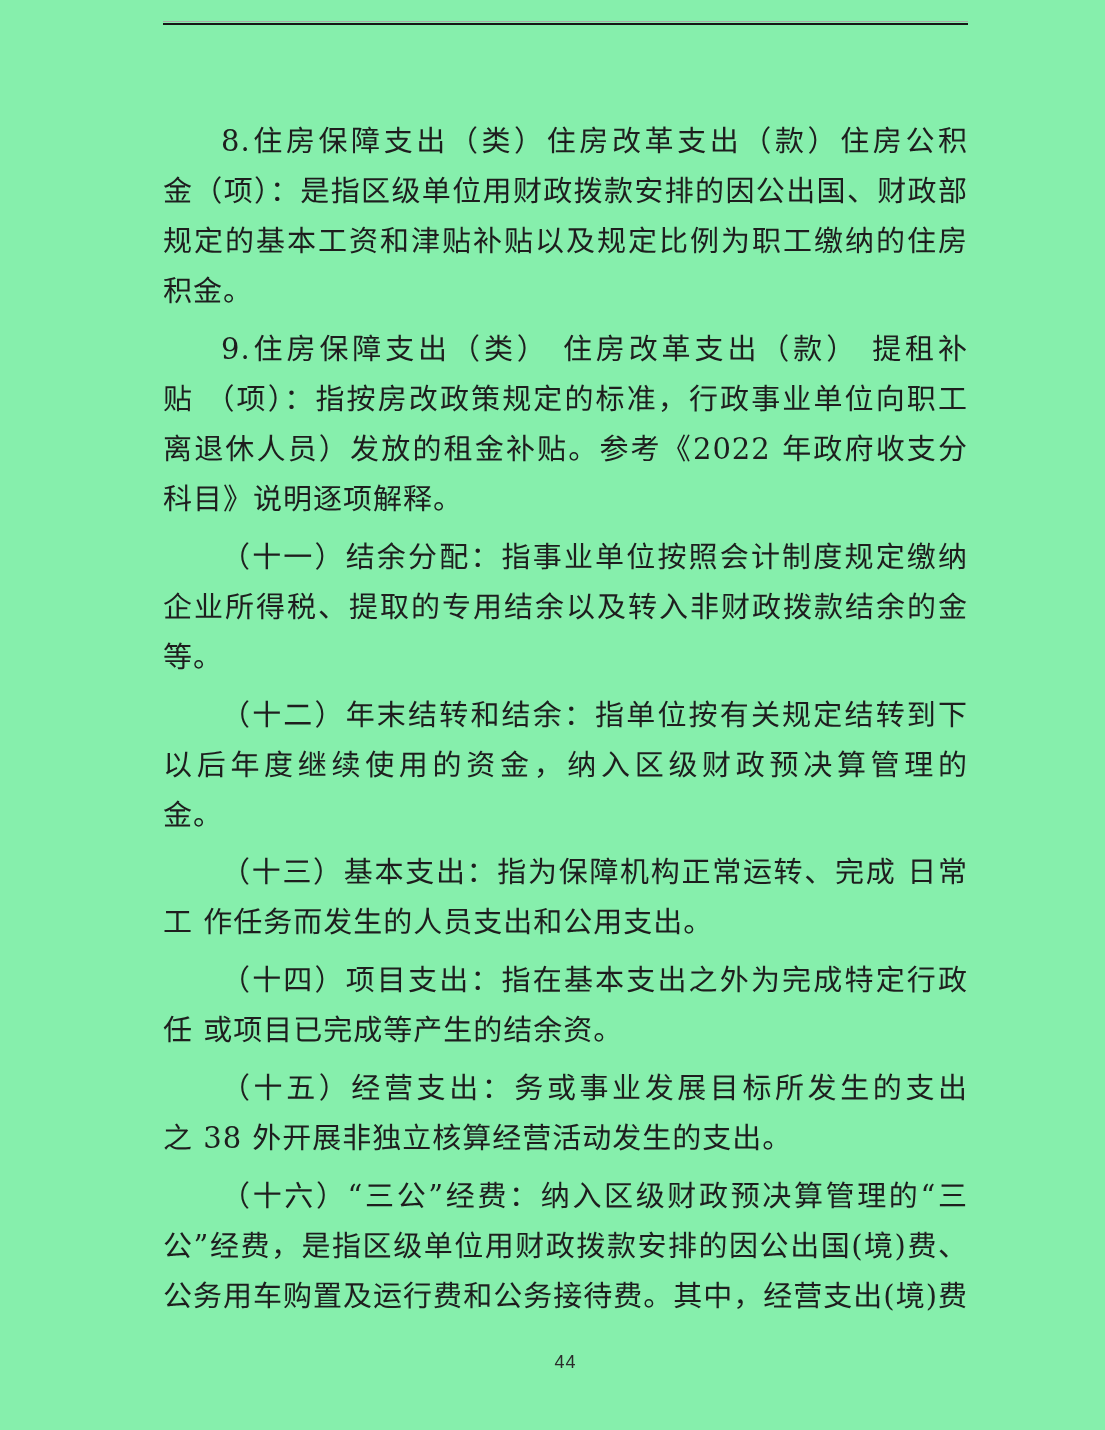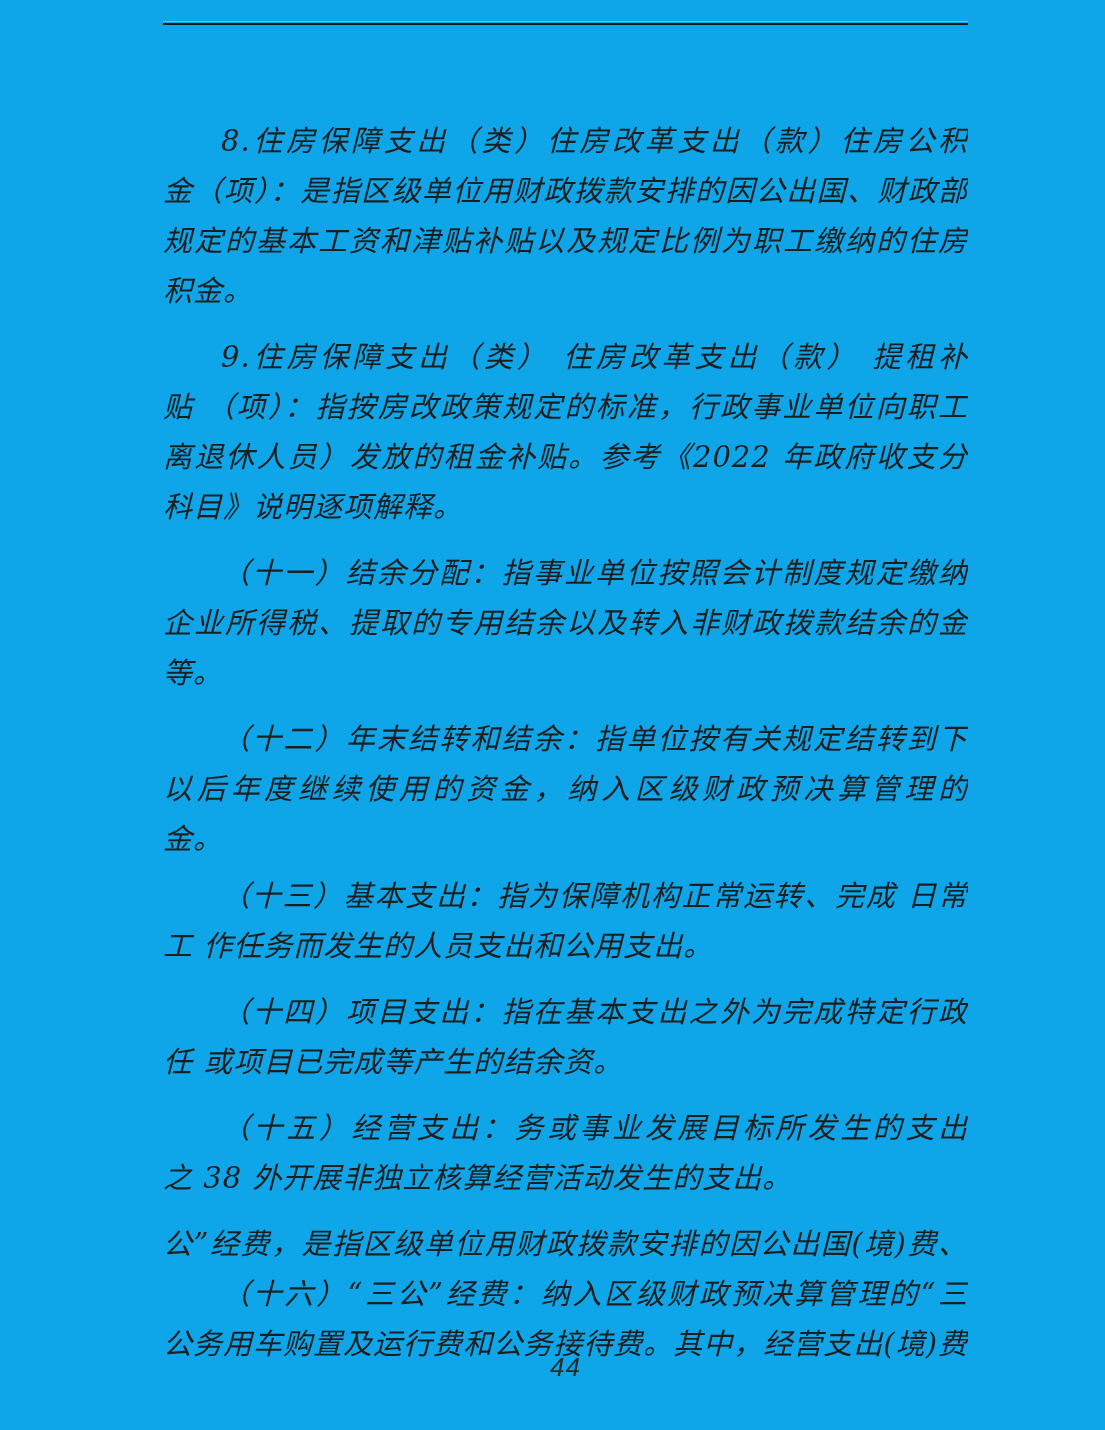--- a/index.html
+++ b/index.html
@@ -1,42 +1,41 @@
 <!DOCTYPE html>
 <html lang="zh-CN"><head>
 <meta charset="utf-8">
 <style>
   html, body { margin: 0; padding: 0; background: #ffffff; }
   .page {
     position: relative;
     width: 1105px;
     height: 1430px;
-    background: #0ea5e9;
+    background: #86efac;
     color: #1e1e1e;
     font-family: "DejaVu Serif", "Liberation Serif", serif;
     overflow: hidden;
-    font-style: italic;
   }
   .header-rule {
     position: absolute;
     left: 163px;
     top: 21px;
     width: 805px;
   }
   .header-rule .thin  { height: 1px; background: #a8a8a8; margin-bottom: 1px; }
   .header-rule .thick { height: 2px; background: #161616; }
   .content {
     position: absolute;
     left: 163px;
     top: 116px;
     width: 805px;
     overflow: hidden;
   }
   .para { margin: 0; }
-  .para + .para { margin-top: 16px; }
+  .para + .para { margin-top: 8px; }
   .para.gap-lg { margin-top: 7px; }
   .l {
     display: block;
     height: 50px;
     line-height: 50px;
     font-size: 29px;
     letter-spacing: 1px;
     text-align: justify;
     text-align-last: justify;
     text-justify: inter-character;
@@ -47,21 +46,21 @@
   .l.last  { text-align-last: left; }
   .footer {
     position: absolute;
     left: 163px;
     top: 1352px;
     width: 805px;
     text-align: center;
   }
   .pagenum {
     font-family: "Liberation Sans", "DejaVu Sans", sans-serif;
-    font-size: 26px;
+    font-size: 18px;
     color: #2b2b2b;
     letter-spacing: 1px;
   }
 </style>
 </head>
 <body>
 
 <div class="page">
 
   <div class="header-rule">
@@ -106,22 +105,22 @@
       <span class="l first">（十四）项目支出：指在基本支出之外为完成特定行政</span>
       <span class="l last">任 或项目已完成等产生的结余资。</span>
     </div>
 
     <div class="para">
       <span class="l first">（十五）经营支出：务或事业发展目标所发生的支出</span>
       <span class="l last">之 38 外开展非独立核算经营活动发生的支出。</span>
     </div>
 
     <div class="para">
+      <span class="l first">（十六）“三公”经费：纳入区级财政预决算管理的“三</span>
       <span class="l">公”经费，是指区级单位用财政拨款安排的因公出国(境)费、</span>
-      <span class="l first">（十六）“三公”经费：纳入区级财政预决算管理的“三</span>
       <span class="l">公务用车购置及运行费和公务接待费。其中，经营支出(境)费</span>
     </div>
 
   </div>
 
   <div class="footer">
     <span class="pagenum">44</span>
   </div>
 
 </div>

